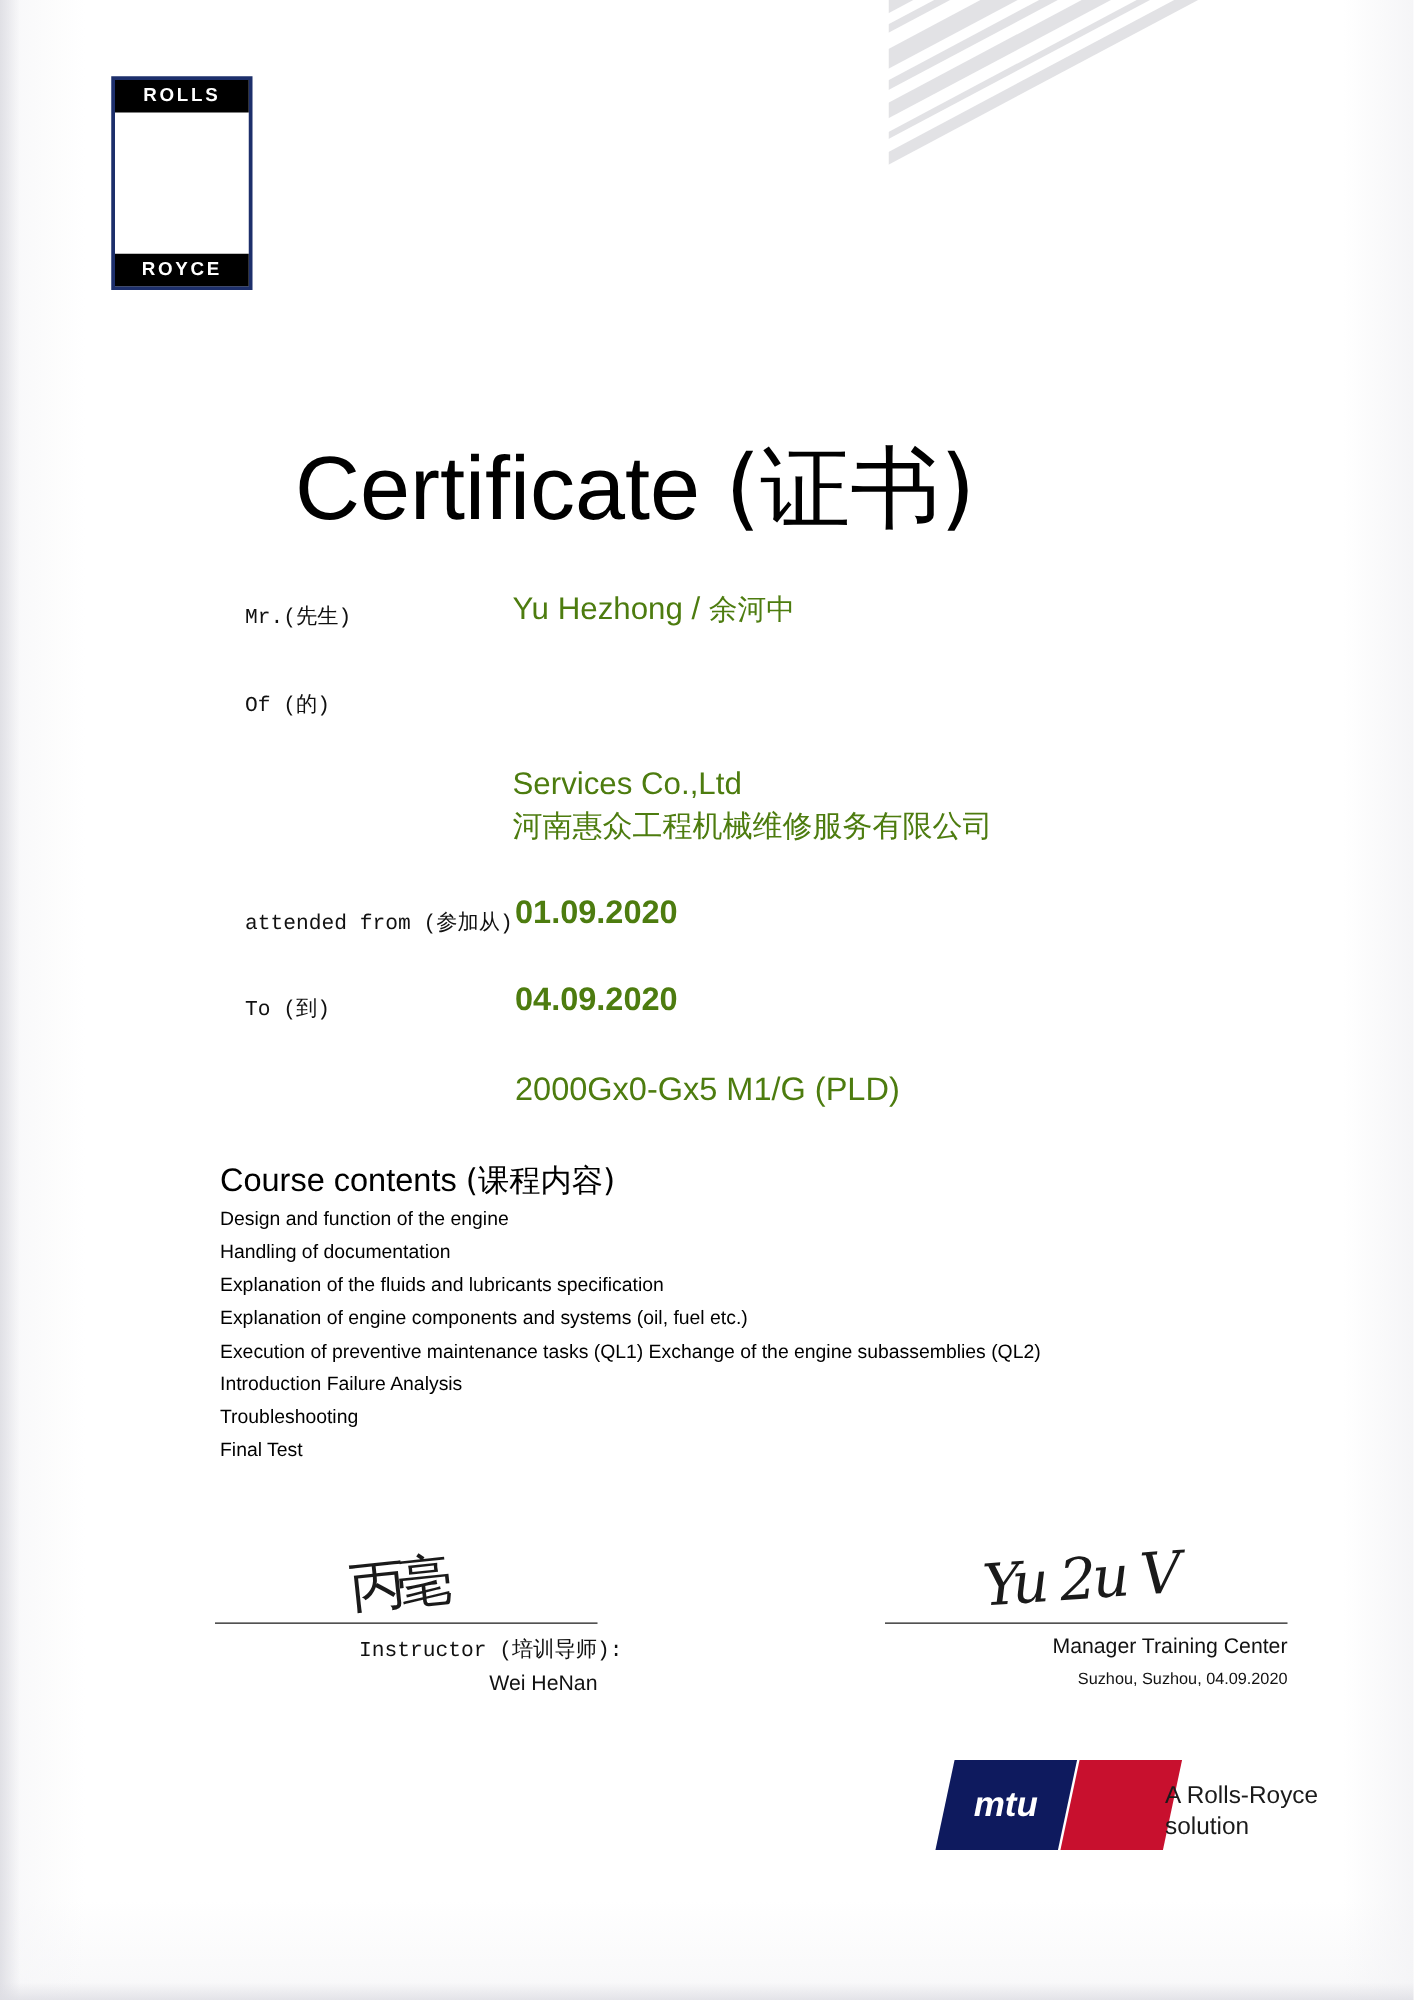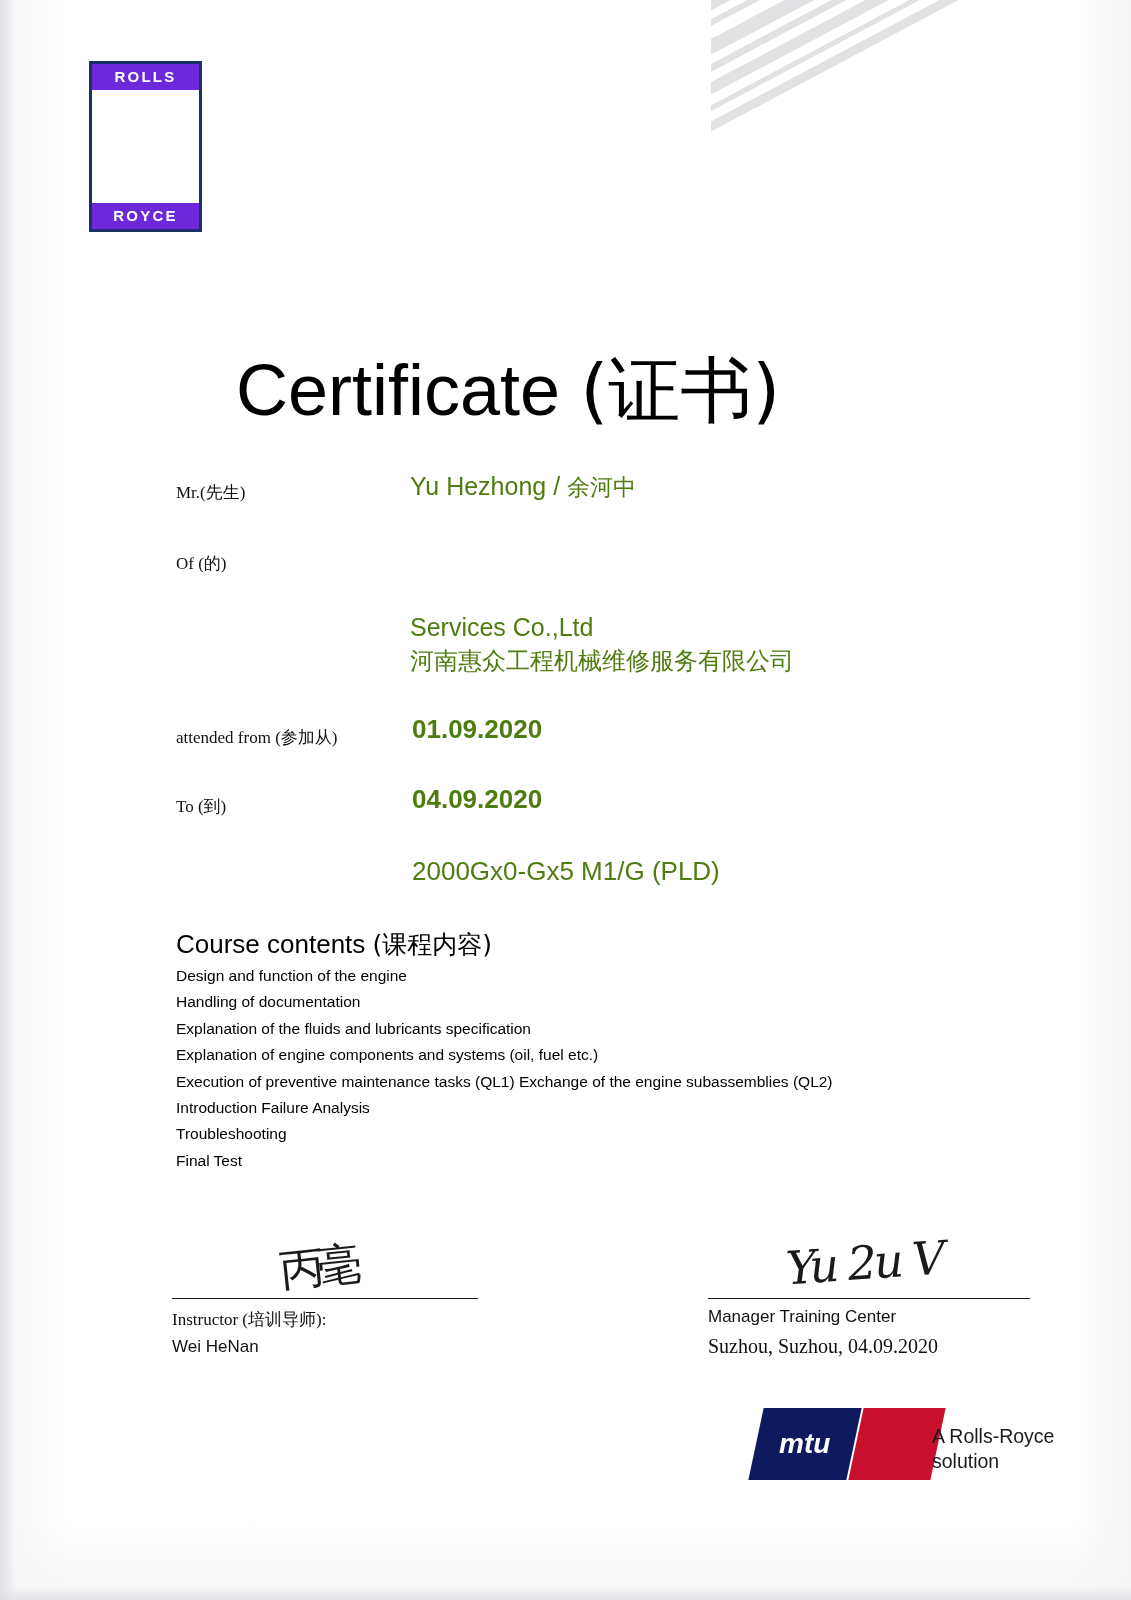--- a/index.html
+++ b/index.html
@@ -56,21 +56,21 @@
     width: 113px;
     height: 171px;
     border: 3px solid #1d2f6b;
     box-sizing: border-box;
     display: flex;
     flex-direction: column;
     justify-content: space-between;
     background: #ffffff;
   }
   .rr-bar {
-    background: #6d28d9;
+    background: #000000;
     color: #ffffff;
     font-size: 15px;
     letter-spacing: 2.2px;
     text-align: center;
     padding: 4px 0 5px;
     font-weight: bold;
     font-family: "Liberation Sans", sans-serif;
   }
   .rr-mid {
     flex: 1;
@@ -107,21 +107,21 @@
   .field-value {
     position: absolute;
     font-size: 25px;
     color: #4d7c0f;
     white-space: nowrap;
   }
   .field-value .cn {
     font-family: "DejaVu Sans", sans-serif;
     font-size: 23px;
   }
-  .cnlabel { font-family: Liberation Serif, serif; }
+  .cnlabel { font-family: Liberation Mono, monospace; margin-left: 20px; }
 
   .lbl-mr    { left: 176px; top: 481px; }
   .val-name  { left: 410px; top: 472px; }
 
   .lbl-of    { left: 176px; top: 552px; }
   .val-org1  { left: 410px; top: 540px; }
   .val-org2  { left: 410px; top: 613px; }
   .val-org-cn{ left: 410px; top: 645px; font-family: "DejaVu Sans", sans-serif; font-size: 24px; }
 
   .lbl-from  { left: 176px; top: 726px; }
@@ -155,27 +155,27 @@
     position: absolute;
     height: 0;
     border-top: 1px solid #1a1a1a;
   }
   .sig-line.left  { left: 172px;  top: 1298px; width: 306px; }
   .sig-line.right { left: 708px;  top: 1298px; width: 322px; }
 
   .sig-caption {
     position: absolute;
     font-size: 17px;
-    text-align: left;
+    text-align: right;
     color: #111;
   }
   .cap-instructor { left: 172px; top: 1308px; width: 306px; }
   .cap-weiyang    { left: 172px; top: 1337px; width: 306px; }
   .cap-manager    { left: 708px; top: 1307px; width: 322px; }
-  .cap-place      { left: 708px; top: 1335px; width: 322px; font-size: 20px; font-family: Liberation Serif, serif; }
+  .cap-place      { left: 708px; top: 1335px; width: 322px; font-size: 13px; }
 
   .signature {
     position: absolute;
     font-family: "DejaVu Serif", serif;
     color: #1a1a1a;
     pointer-events: none;
   }
   .sig-left {
     left: 280px;
     top: 1238px;

